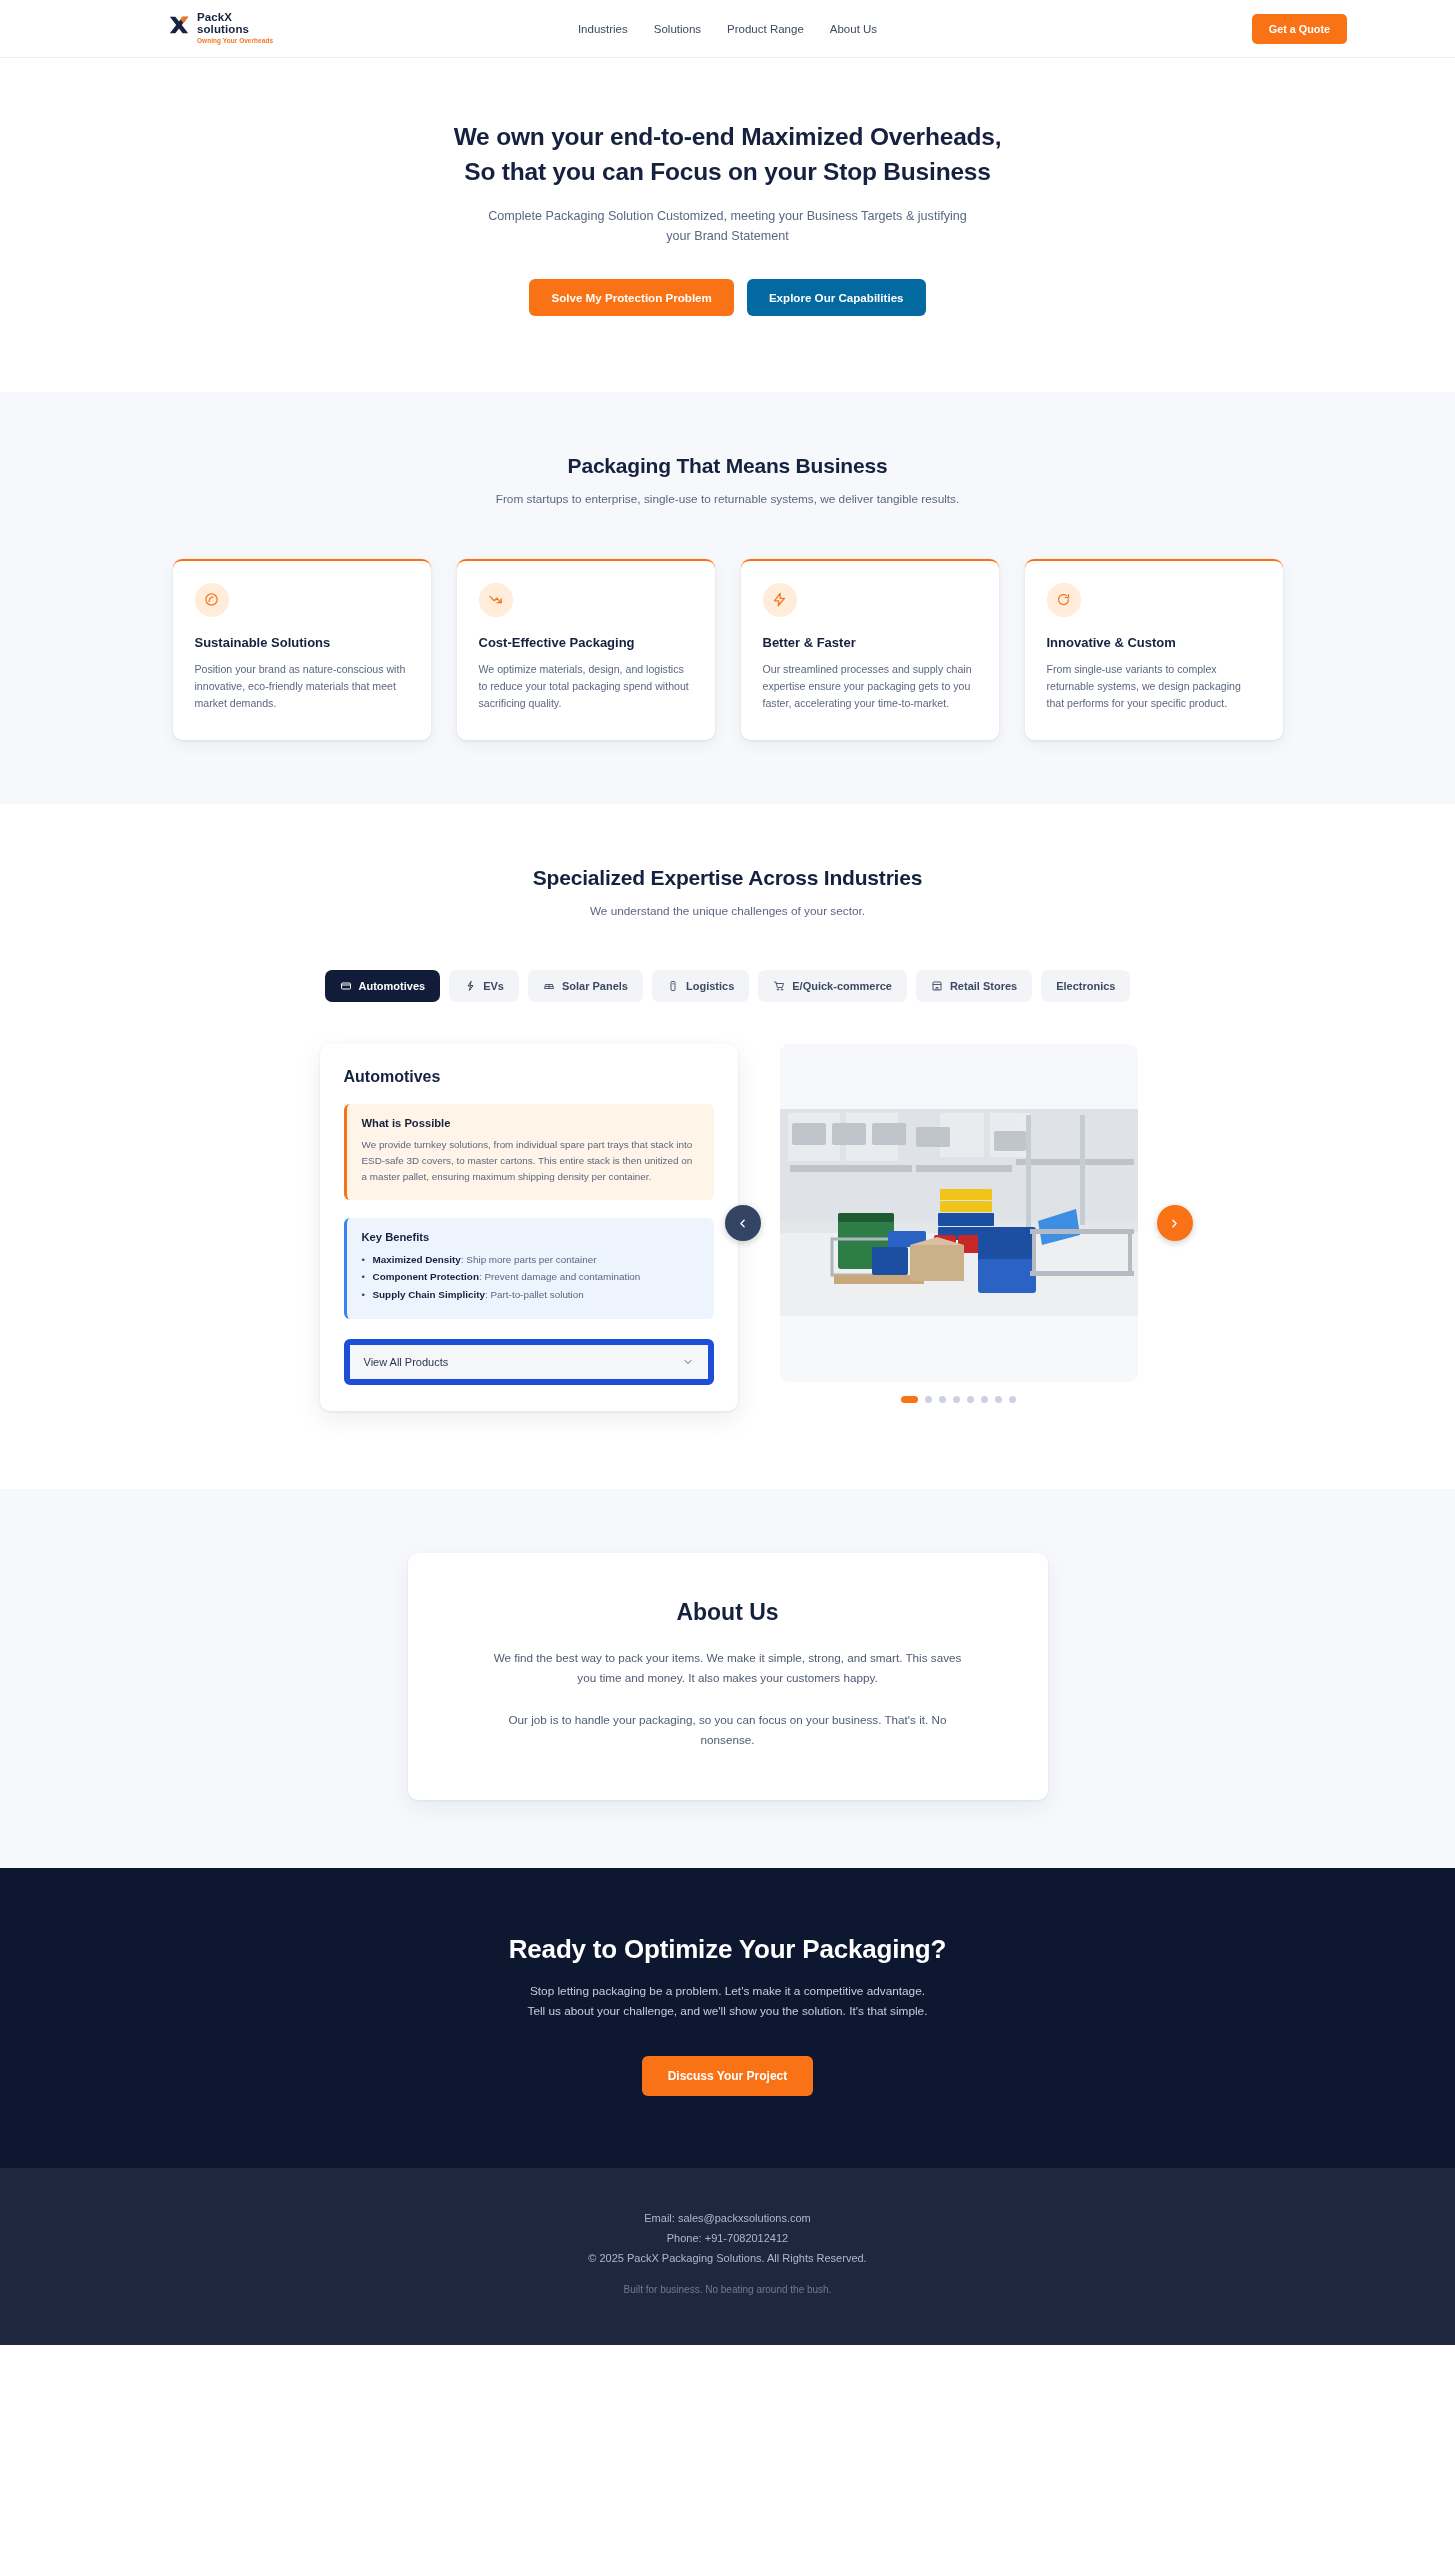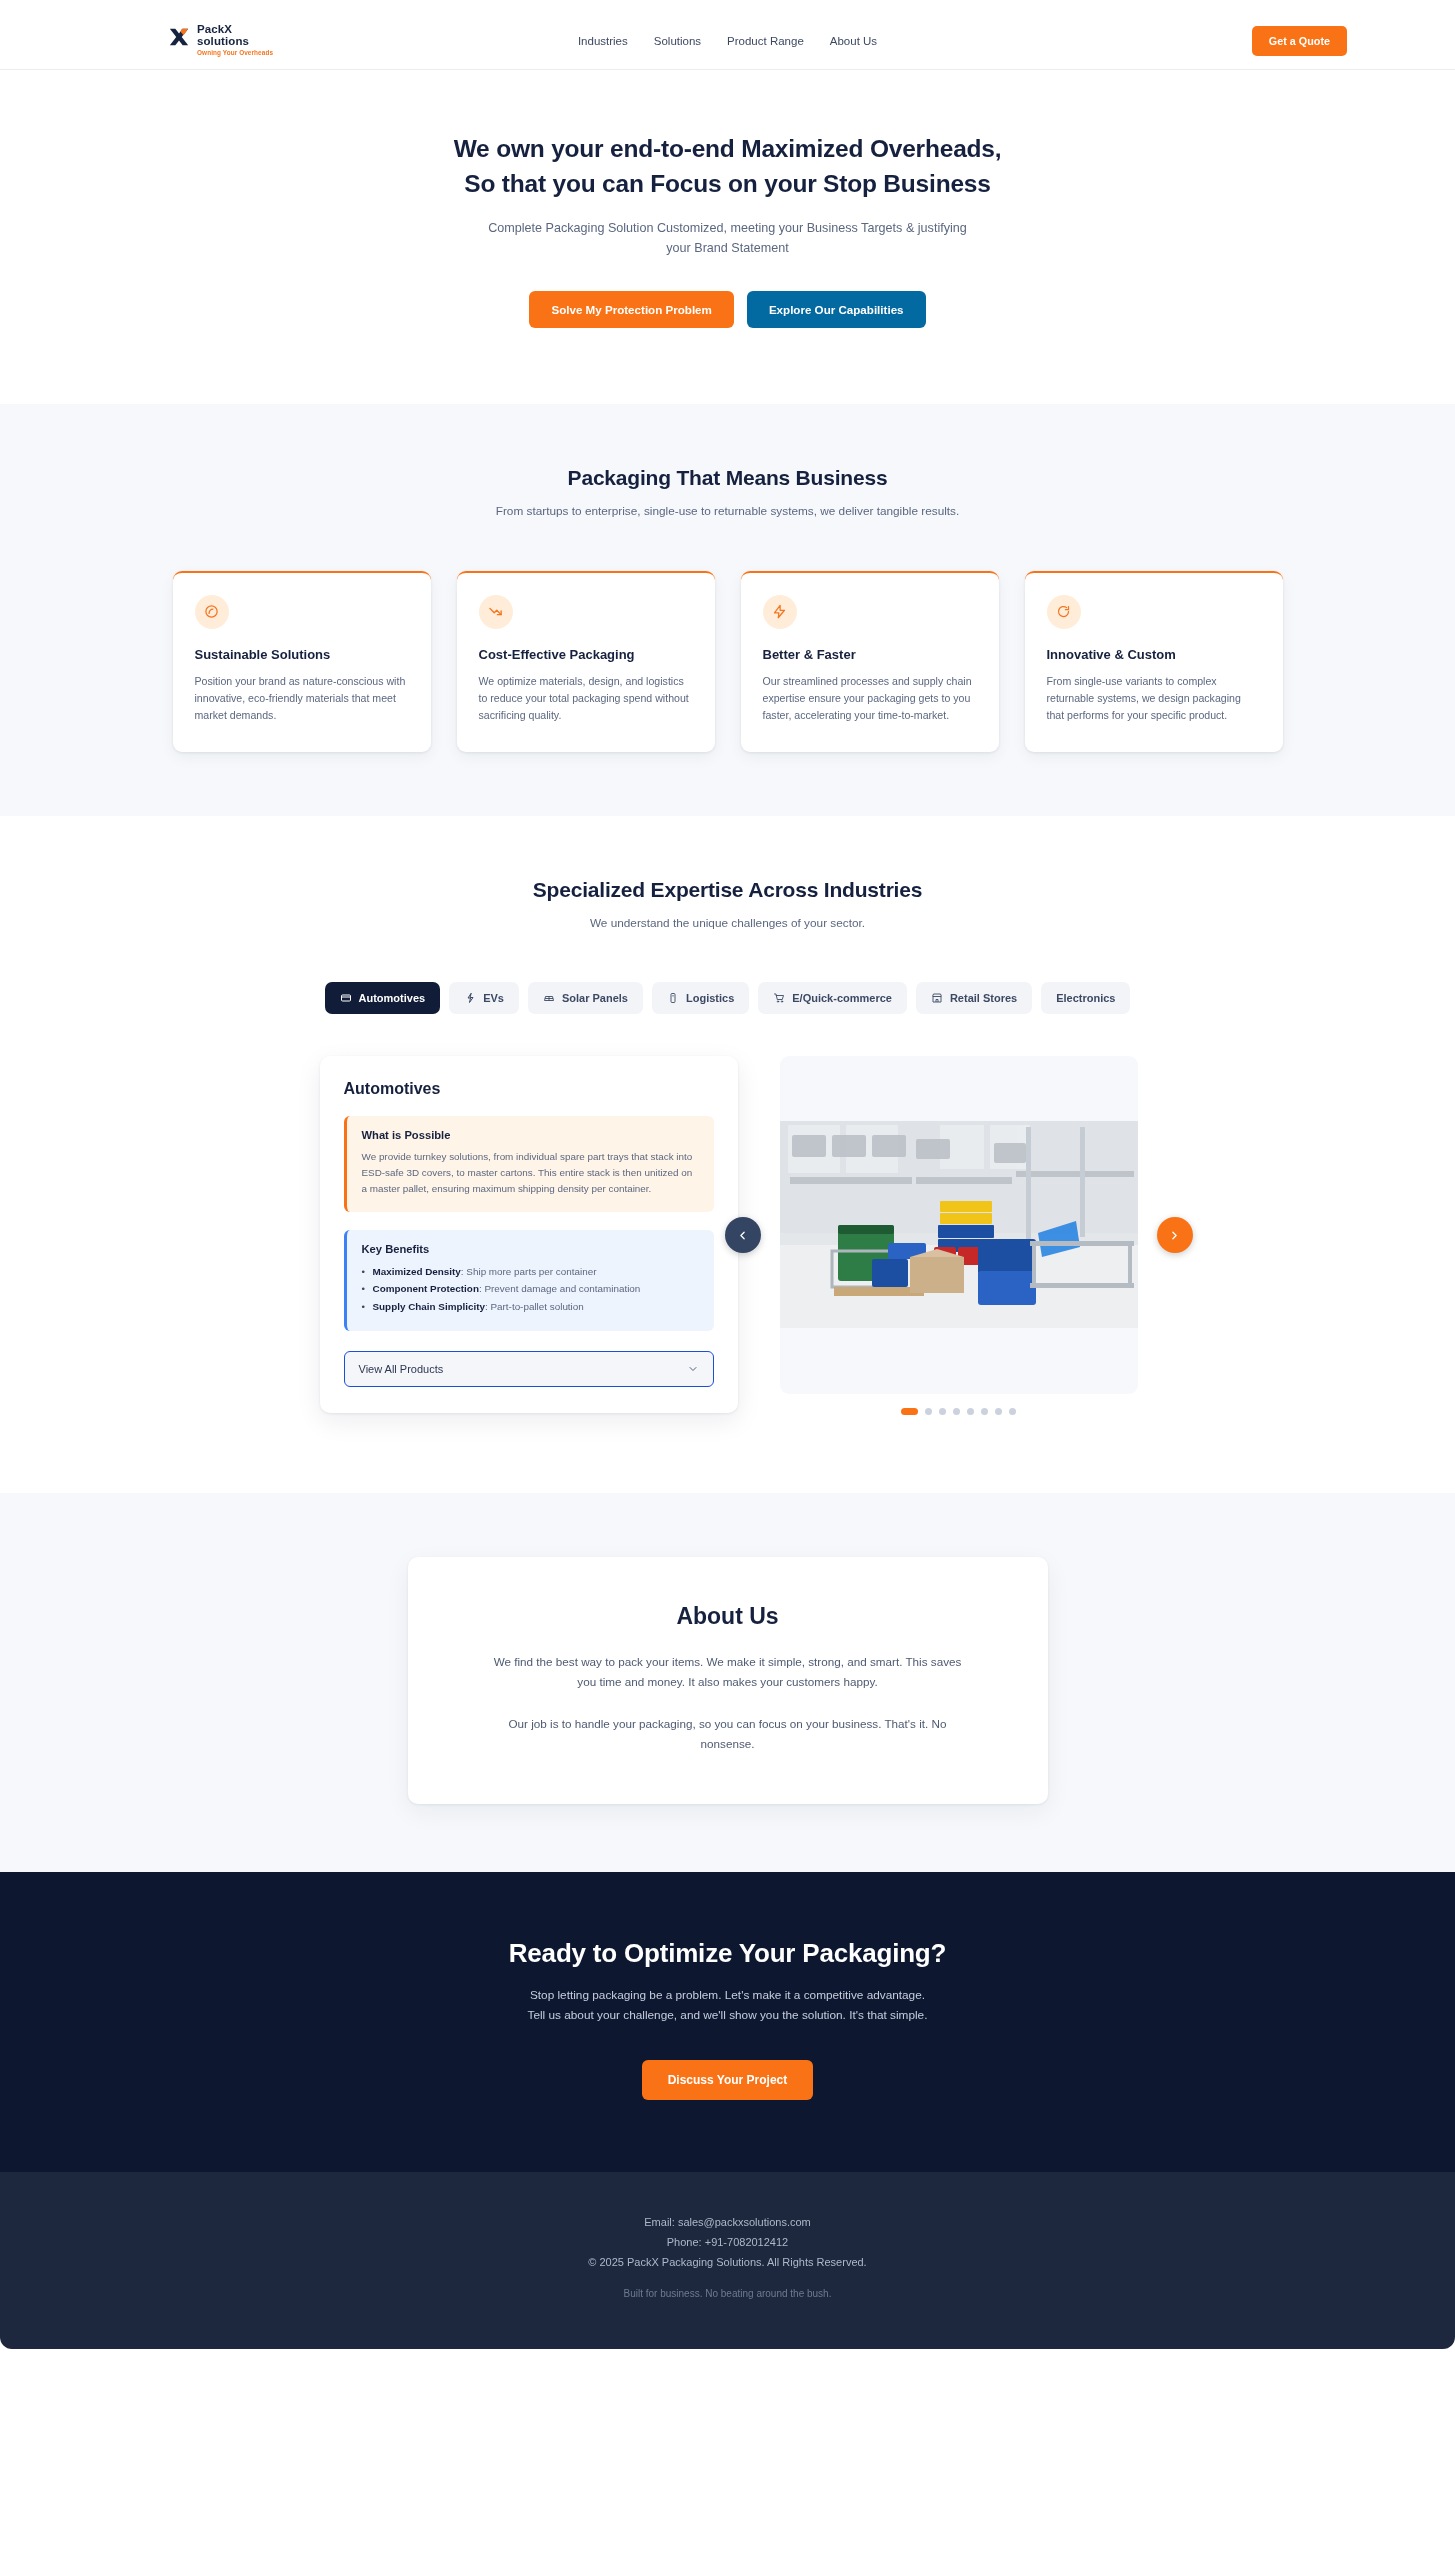--- a/index.html
+++ b/index.html
@@ -3,21 +3,21 @@
 <meta charset="utf-8">
 <style>
   * { box-sizing: border-box; margin: 0; padding: 0; }
   html, body { width: 1455px; }
   body {
     font-family: "Liberation Sans", sans-serif;
     background: #ffffff;
     color: #1b2440;
     -webkit-font-smoothing: antialiased;
   }
-  .page { width: 1455px; margin: 12px auto; overflow: hidden; border-radius: 12px; }
+  .page { width: 1455px; margin: 0 auto; overflow: hidden; }
 
   
   .header {
     height: 58px;
     background: #ffffff;
     border-bottom: 1px solid #ececf1;
     display: flex;
     align-items: center;
     padding: 0 60px;
     position: relative;
@@ -128,21 +128,21 @@
   .box p { font-size: 9.9px; color: #5b6780; line-height: 1.62; }
   .box ul { list-style: none; }
   .box li {
     font-size: 9.9px; color: #5b6780; line-height: 1.78; position: relative; padding-left: 11px;
   }
   .box li::before {
     content: "•"; position: absolute; left: 0; color: #3d4963;
   }
   .box li b { color: #16213f; font-weight: 700; }
   .viewall {
-    margin-top: 20px; width: 100%; background: #f4f6f9; border: 1px solid #1d4ed8;
+    margin-top: 20px; width: 100%; background: #f4f6f9; border: 6px solid #1d4ed8;
     border-radius: 6px; padding: 11px 14px; display: flex; align-items: center;
     justify-content: space-between; cursor: pointer;
     font-size: 11px; color: #2c3852; font-family: "Liberation Sans", sans-serif;
   }
 
   .carousel { width: 358px; position: relative; }
   .carousel-frame {
     background: #f7f8fb; border-radius: 9px; height: 338px;
     display: flex; align-items: center; justify-content: center; overflow: hidden;
   }

